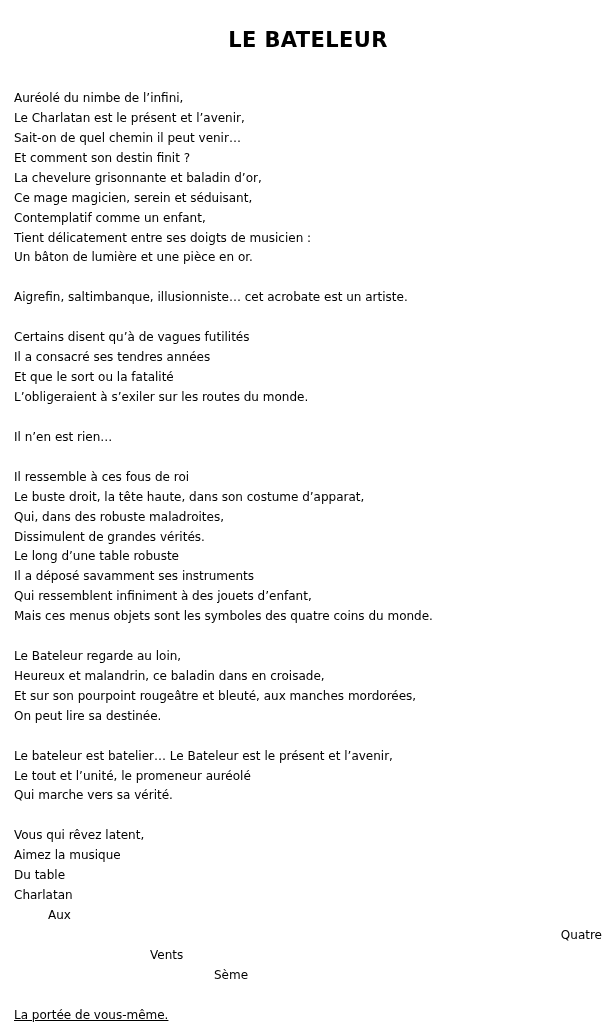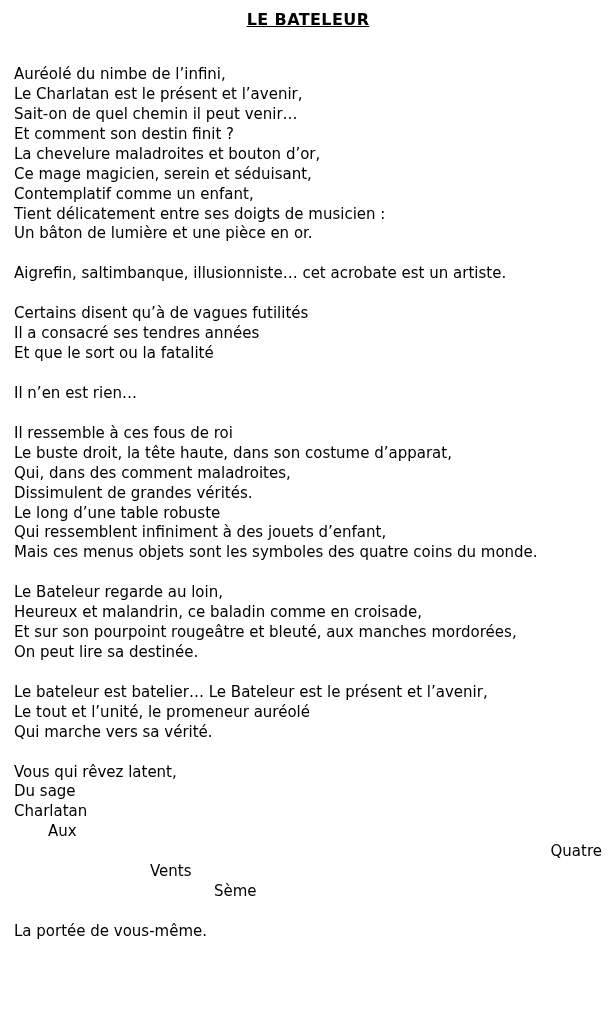--- a/index.html
+++ b/index.html
@@ -14,97 +14,100 @@
     color: #000000;
   }
   .page {
     width: 616px;
     box-sizing: border-box;
     padding: 8px 14px 10px 14px;
   }
   .doc-title {
     text-align: center;
     font-weight: bold;
-    font-size: 16px;
+    font-size: 21px;
     letter-spacing: 0.4px;
-    margin: 2px 0 0 0;
+    margin: 20px 0 0 0;
     padding: 0;
     line-height: 1.2;
-    text-decoration: underline;
   }
   .poem {
     margin-top: 36px;
   }
   .stanza {
     margin: 0 0 20px 0;
   }
   .stanza:last-child {
     margin-bottom: 0;
+    text-decoration: underline;
   }
   .line {
-    font-size: 15px;
+    font-size: 12px;
     line-height: 19.9px;
     white-space: pre;
   }
   .indent-1 { padding-left: 34px; }
   .indent-2 { padding-left: 68px; text-align: right; }
   .indent-3 { padding-left: 136px; }
   .indent-4 { padding-left: 200px; }
 </style>
 </head>
 <body>
 
 <div class="page">
   <h1 class="doc-title">LE BATELEUR</h1>
   <div class="poem">
       <div class="stanza">
         <div class="line">Auréolé du nimbe de l’infini,</div>
         <div class="line">Le Charlatan est le présent et l’avenir,</div>
         <div class="line">Sait-on de quel chemin il peut venir…</div>
         <div class="line">Et comment son destin finit ?</div>
-        <div class="line">La chevelure maladroites et bouton d’or,</div>
+        <div class="line">La chevelure grisonnante et baladin d’or,</div>
         <div class="line">Ce mage magicien, serein et séduisant,</div>
         <div class="line">Contemplatif comme un enfant,</div>
         <div class="line">Tient délicatement entre ses doigts de musicien :</div>
         <div class="line">Un bâton de lumière et une pièce en or.</div>
       </div>
       <div class="stanza">
         <div class="line">Aigrefin, saltimbanque, illusionniste… cet acrobate est un artiste.</div>
       </div>
       <div class="stanza">
         <div class="line">Certains disent qu’à de vagues futilités</div>
         <div class="line">Il a consacré ses tendres années</div>
         <div class="line">Et que le sort ou la fatalité</div>
+        <div class="line">L’obligeraient à s’exiler sur les routes du monde.</div>
       </div>
       <div class="stanza">
         <div class="line">Il n’en est rien…</div>
       </div>
       <div class="stanza">
         <div class="line">Il ressemble à ces fous de roi</div>
         <div class="line">Le buste droit, la tête haute, dans son costume d’apparat,</div>
-        <div class="line">Qui, dans des comment maladroites,</div>
+        <div class="line">Qui, dans des robuste maladroites,</div>
         <div class="line">Dissimulent de grandes vérités.</div>
         <div class="line">Le long d’une table robuste</div>
+        <div class="line">Il a déposé savamment ses instruments</div>
         <div class="line">Qui ressemblent infiniment à des jouets d’enfant,</div>
         <div class="line">Mais ces menus objets sont les symboles des quatre coins du monde.</div>
       </div>
       <div class="stanza">
         <div class="line">Le Bateleur regarde au loin,</div>
-        <div class="line">Heureux et malandrin, ce baladin comme en croisade,</div>
+        <div class="line">Heureux et malandrin, ce baladin dans en croisade,</div>
         <div class="line">Et sur son pourpoint rougeâtre et bleuté, aux manches mordorées,</div>
         <div class="line">On peut lire sa destinée.</div>
       </div>
       <div class="stanza">
         <div class="line">Le bateleur est batelier… Le Bateleur est le présent et l’avenir,</div>
         <div class="line">Le tout et l’unité, le promeneur auréolé</div>
         <div class="line">Qui marche vers sa vérité.</div>
       </div>
       <div class="stanza">
         <div class="line">Vous qui rêvez latent,</div>
-        <div class="line">Du sage</div>
+        <div class="line">Aimez la musique</div>
+        <div class="line">Du table</div>
         <div class="line">Charlatan</div>
         <div class="line indent-1">Aux</div>
         <div class="line indent-2">Quatre</div>
         <div class="line indent-3">Vents</div>
         <div class="line indent-4">Sème</div>
       </div>
       <div class="stanza">
         <div class="line">La portée de vous-même.</div>
       </div>
     </div>

